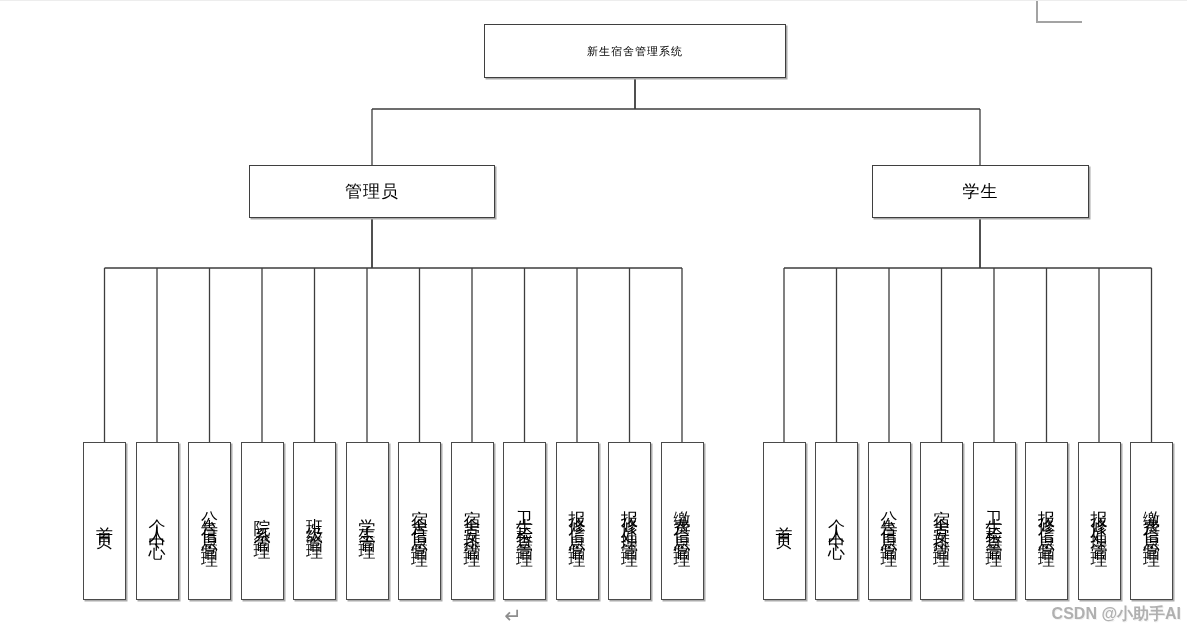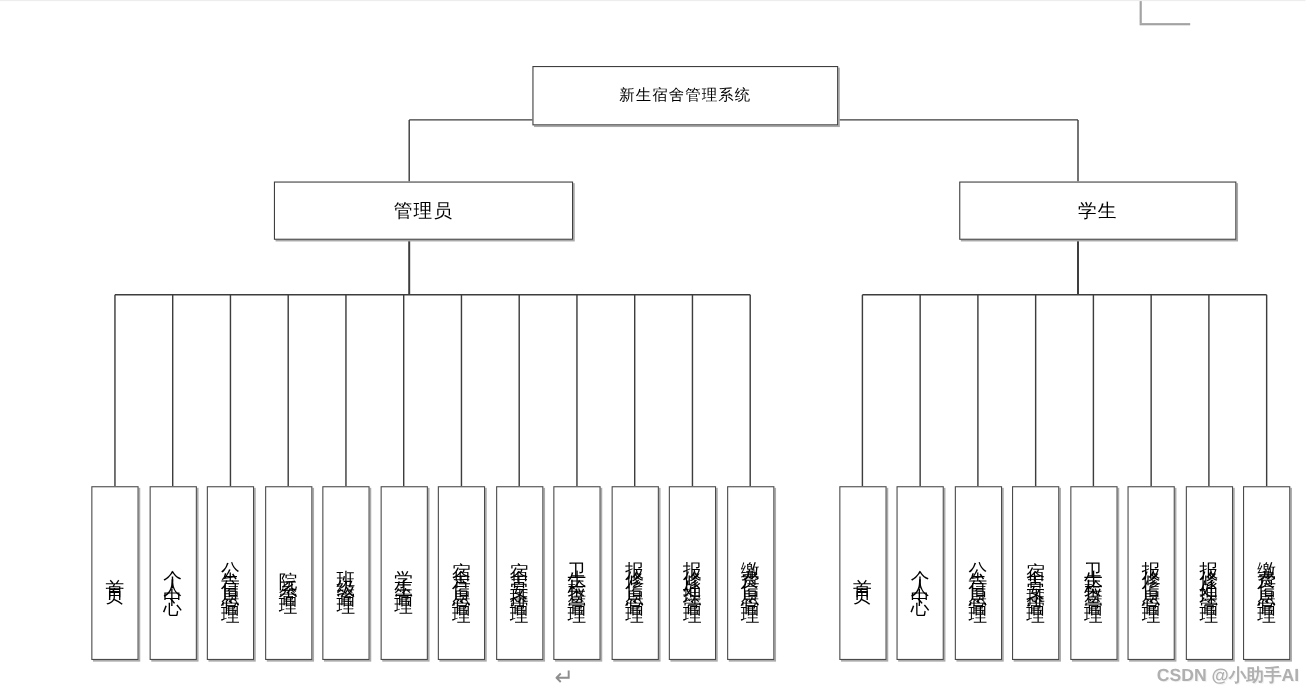--- a/index.html
+++ b/index.html
@@ -10,24 +10,24 @@
   }
   .stage{position:absolute;left:0;top:0;width:1187px;height:632px;border-top:1px solid #ededed;}
   svg.connectors{position:absolute;left:0;top:0;width:1187px;height:632px;pointer-events:none;}
 
   .node{
     position:absolute;background:#ffffff;border:1px solid #3f3f3f;
     box-shadow:1.5px 1.5px 0 0 #a9a9a9;
     display:flex;align-items:center;justify-content:center;
     color:#000;box-sizing:border-box;
   }
-  .node.level1{left:484px;top:23px;width:278px;height:54px;font-size:14px;letter-spacing:1px;margin-top:36px;}
+  .node.level1{left:484px;top:23px;width:302px;height:54px;font-size:11px;letter-spacing:1px;}
   .node.level2{top:164px;height:53px;font-size:17px;letter-spacing:1px;}
-  .node.admin{left:249px;width:272px;}
-  .node.student{left:872px;width:252px;text-align:center;}
+  .node.admin{left:249px;width:246px;}
+  .node.student{left:872px;width:217px;text-align:center;}
 
   .leaf{
     position:absolute;top:441px;width:43px;height:158px;
     background:#fff;border:1px solid #4a4a4a;box-shadow:1.5px 1.5px 0 0 #ababab;
     display:flex;align-items:center;justify-content:center;box-sizing:border-box;
   }
   .vtext{
     writing-mode:vertical-rl;text-orientation:upright;
     font-size:17px;line-height:1;letter-spacing:8px;color:#000;
   }

